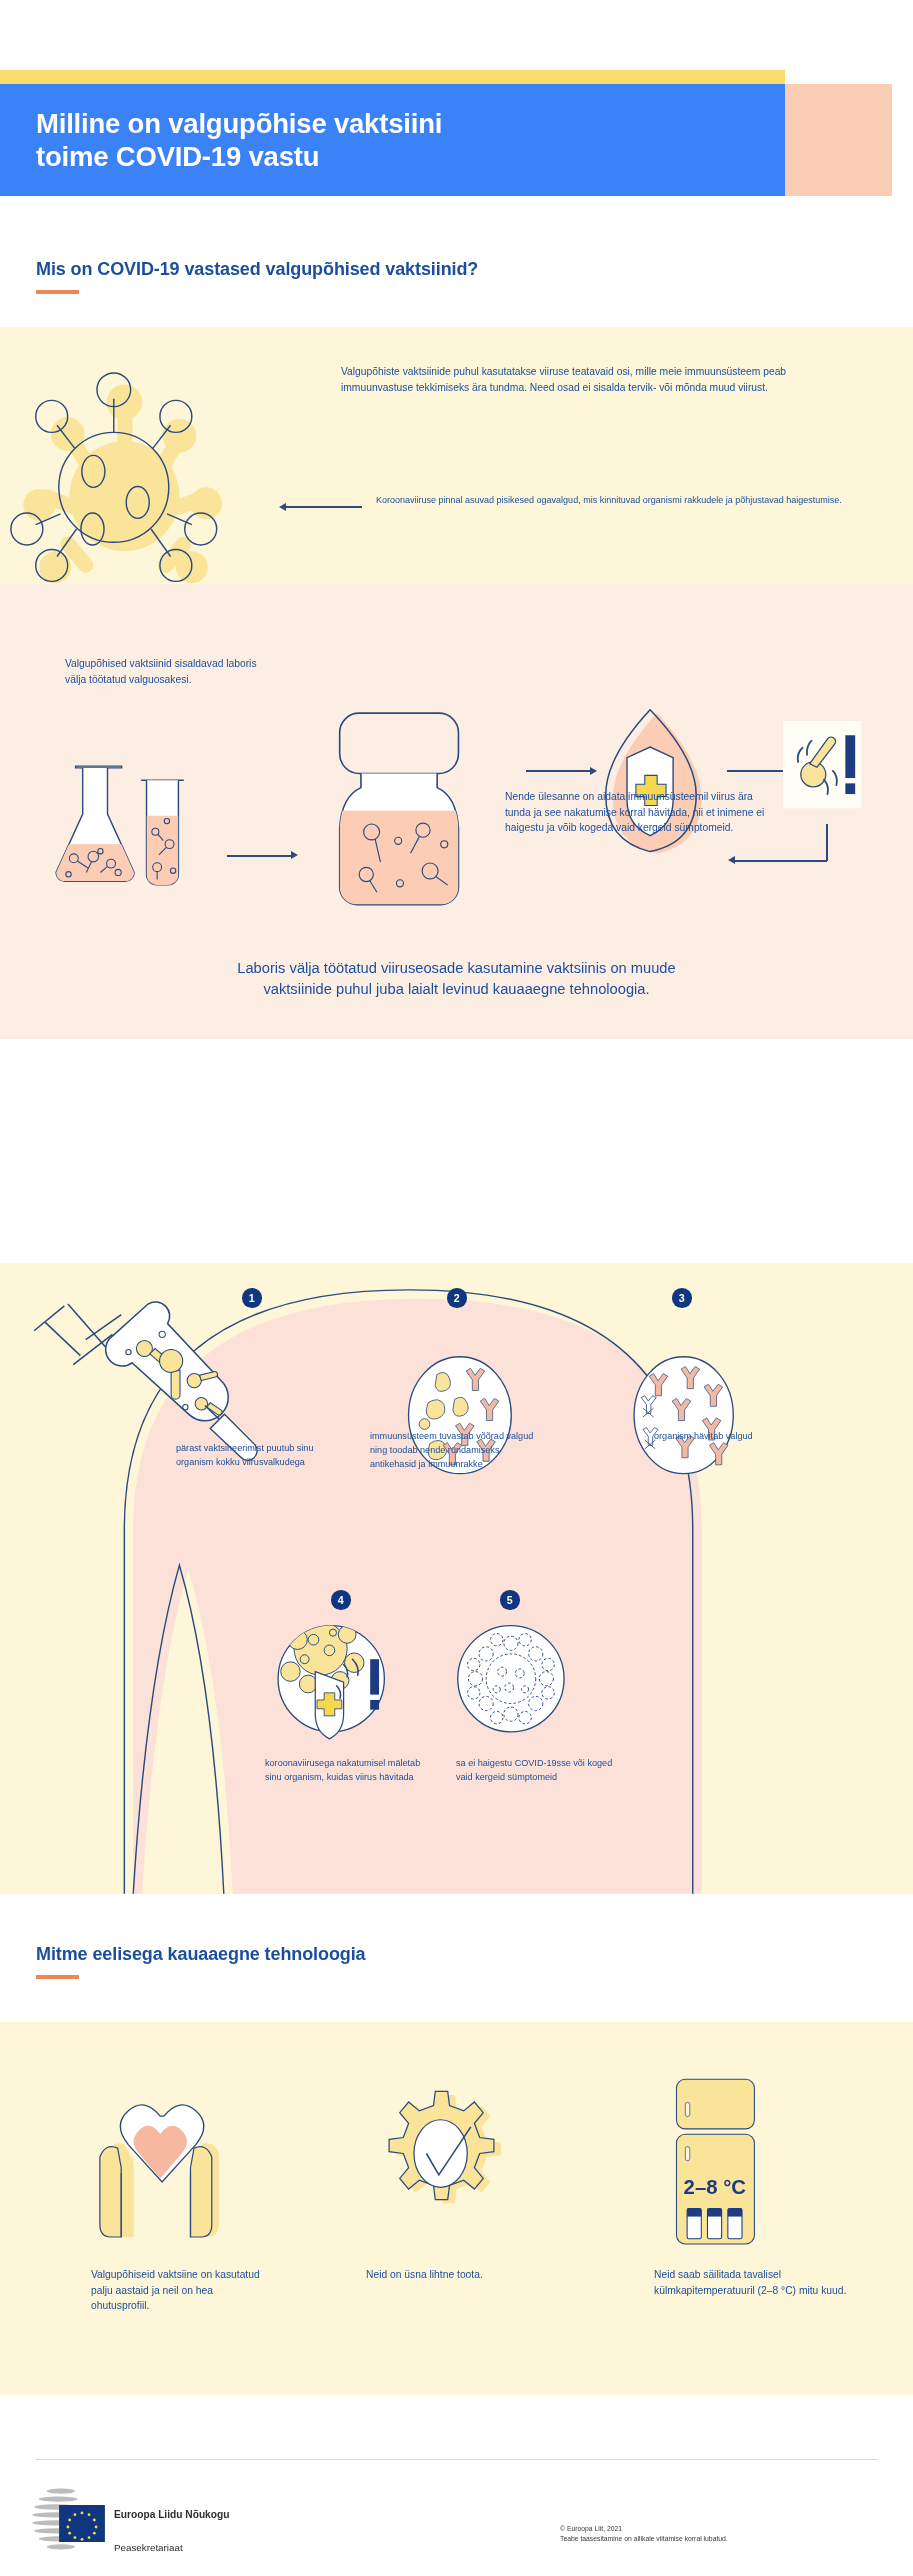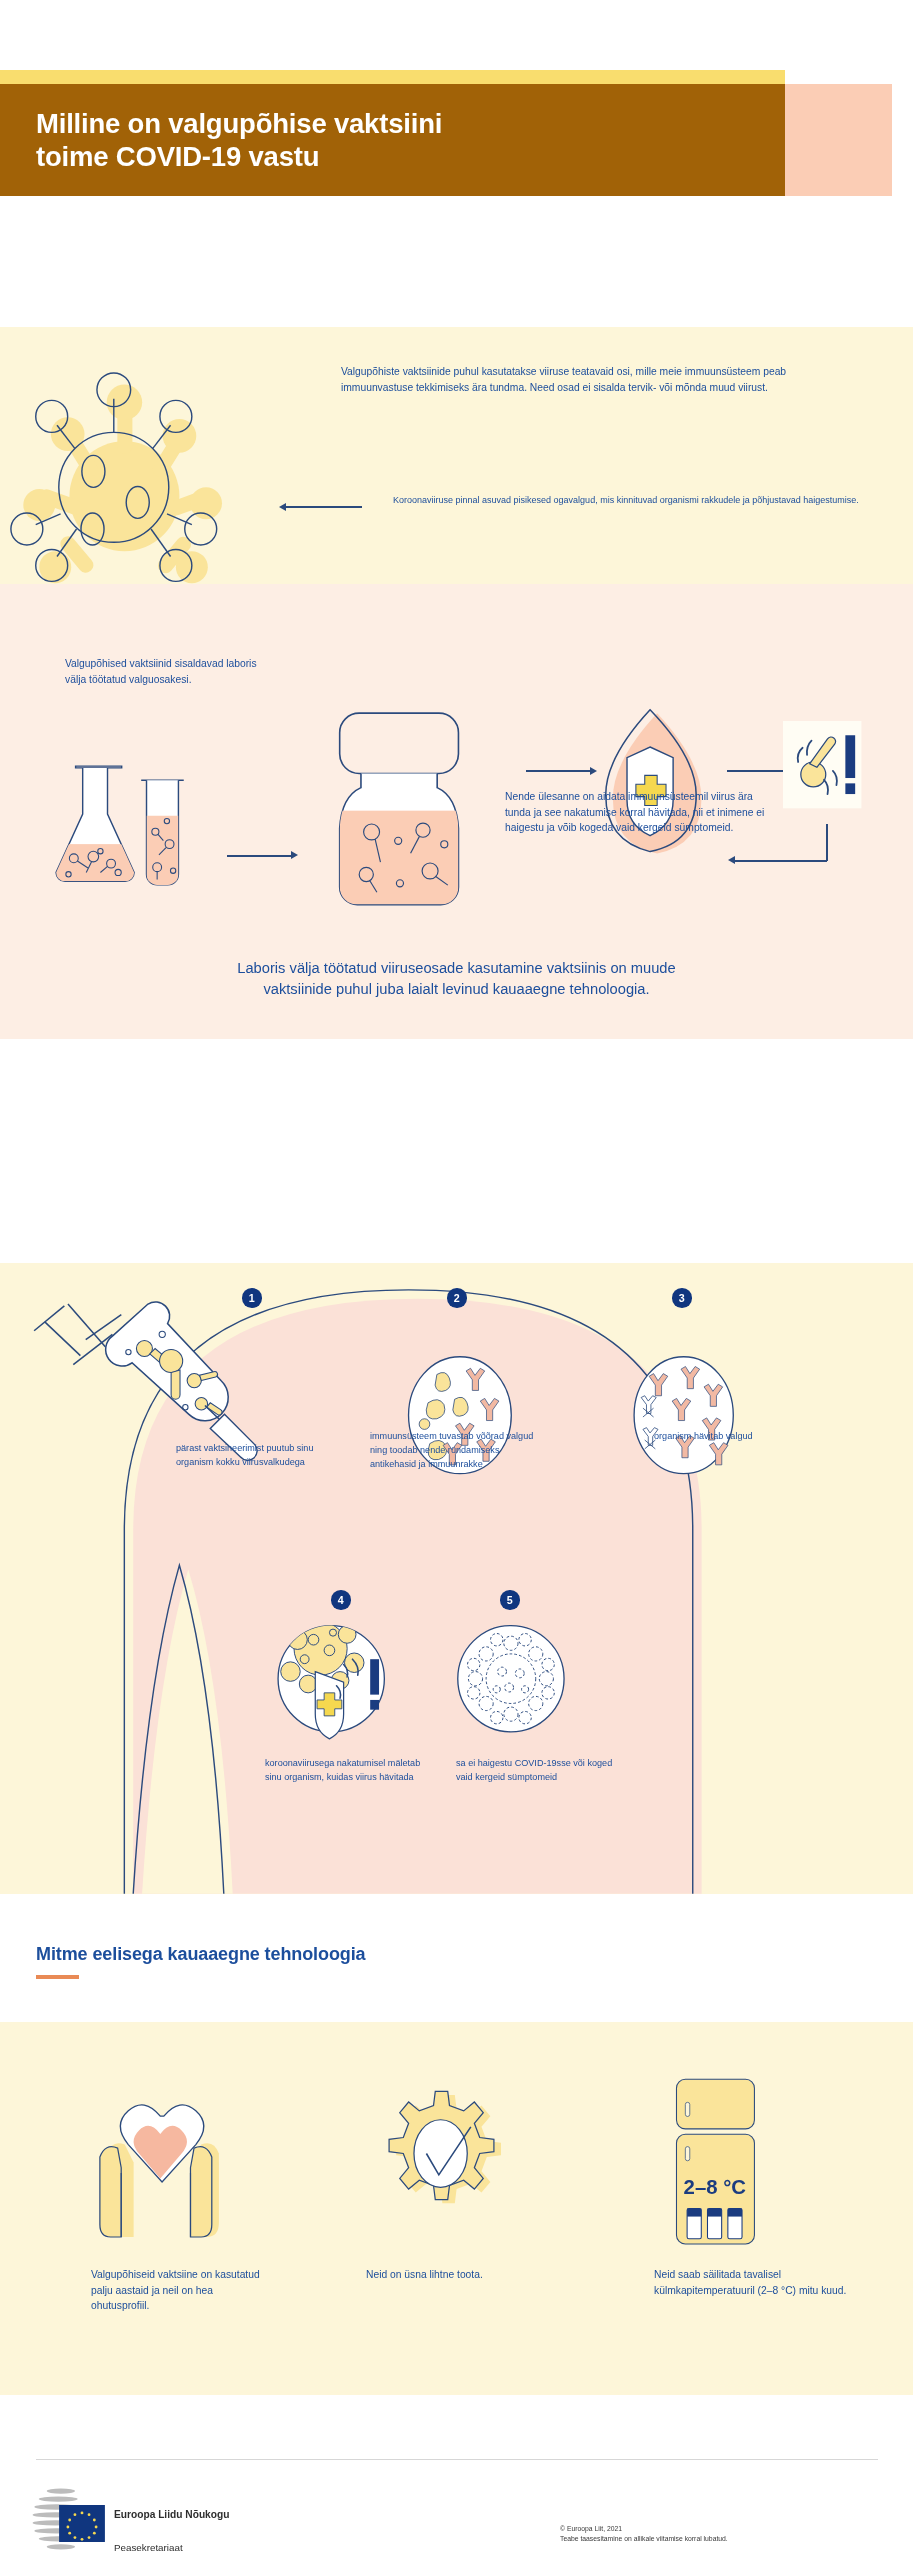--- a/index.html
+++ b/index.html
@@ -18,21 +18,21 @@
   .hdr-yellow {
     position:absolute; left:0; top:70px; width:785px; height:14px;
     background:#f9dd6e;
   }
   .hdr-peach {
     position:absolute; left:785px; top:84px; width:107px; height:112px;
     background:#fbcdb5;
   }
   .hdr-navy {
     position:absolute; left:0; top:84px; width:785px; height:112px;
-    background:#a16207;
+    background:#3b82f6;
     display:flex; align-items:center;
   }
   .hdr-title {
     color:#ffffff; font-size:27.5px; font-weight:bold; line-height:1.2;
     padding-left:36px; letter-spacing:-0.2px;
   }
 
   
   .sec-head { position:absolute; left:36px; }
   .sec-head h2 {
@@ -41,21 +41,21 @@
   }
   .rule { width:43px; height:3.6px; background:#e98a55; margin-top:9.8px; }
 
   
   .band { position:absolute; left:0; width:100%; }
   .band-cream { background:#fdf6d9; }
   .band-peach { background:#fdeee4; }
 
   
   .btxt { color:#1c4e9c; font-size:10.3px; line-height:1.52; }
-  .btxt-sm { color:#1c4e9c; font-size:9px; line-height:1.5;margin-left:17px; }
+  .btxt-sm { color:#1c4e9c; font-size:9px; line-height:1.5; }
   .btxt-lg { color:#1c4e9c; font-size:14.7px; line-height:1.45; text-align:center; }
   .btxt-step { color:#1c4e9c; font-size:9.1px; line-height:1.55; }
 
   
   .arrow-line { position:absolute; background:#2b4a7d; height:1.8px; }
   .arrow-head {
     position:absolute; width:0; height:0;
     border-top:4.4px solid transparent; border-bottom:4.4px solid transparent;
   }
   .ah-right { border-left:7px solid #2b4a7d; }
@@ -86,20 +86,24 @@
     <div class="hdr-yellow"></div>
     <div class="hdr-peach"></div>
     <div class="hdr-navy">
       <div class="hdr-title">
         <div>Milline on valgupõhise vaktsiini</div>
         <div>toime COVID-19 vastu</div>
       </div>
     </div>
   </div>
 
+  <div class="sec-head" style="top:258px;">
+    <h2>Mis on COVID-19 vastased valgupõhised vaktsiinid?</h2>
+    <div class="rule"></div>
+  </div>
 
   <div class="band band-cream" style="top:327px; height:258px;"></div>
 
   <svg style="position:absolute; left:18px; top:338px;" width="204" height="249" viewBox="0 0 230 280">
     <g fill="#fae49a" stroke="none" opacity="1">
       <circle cx="120" cy="178" r="62"></circle>
       <g>
         <rect x="112" y="70" width="17" height="60" rx="8"></rect>
           <circle cx="120" cy="72" r="20"></circle>
         <rect x="62" y="104" width="17" height="55" rx="8" transform="rotate(-32 70 130)"></rect>

